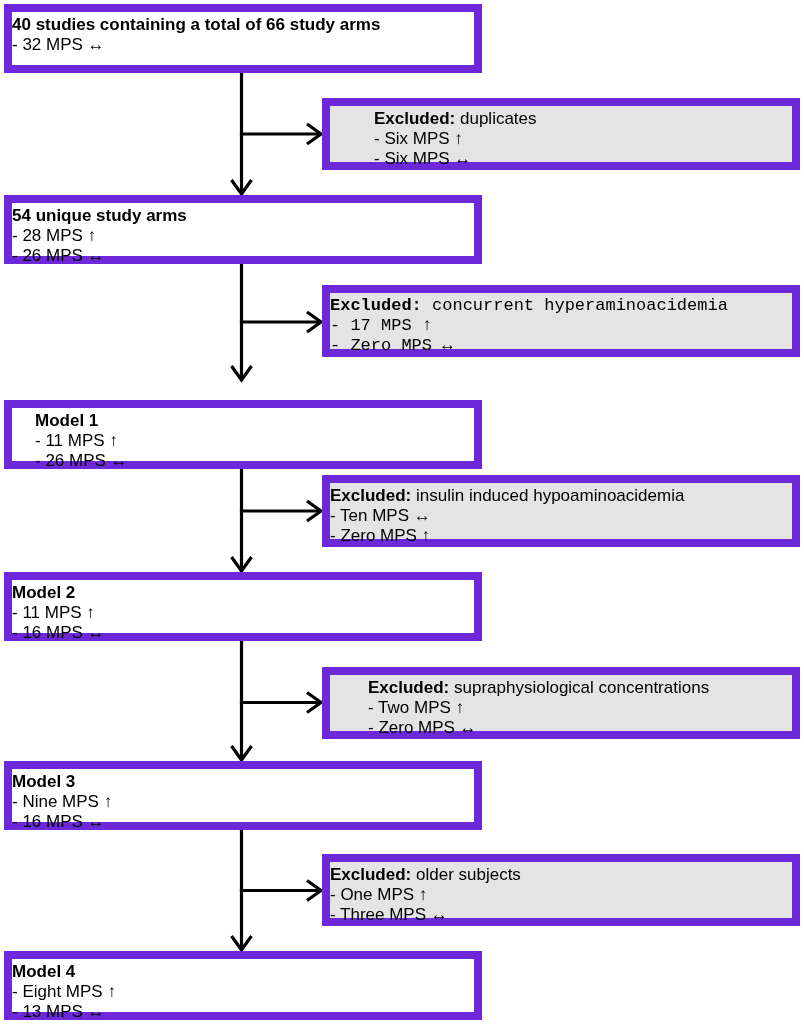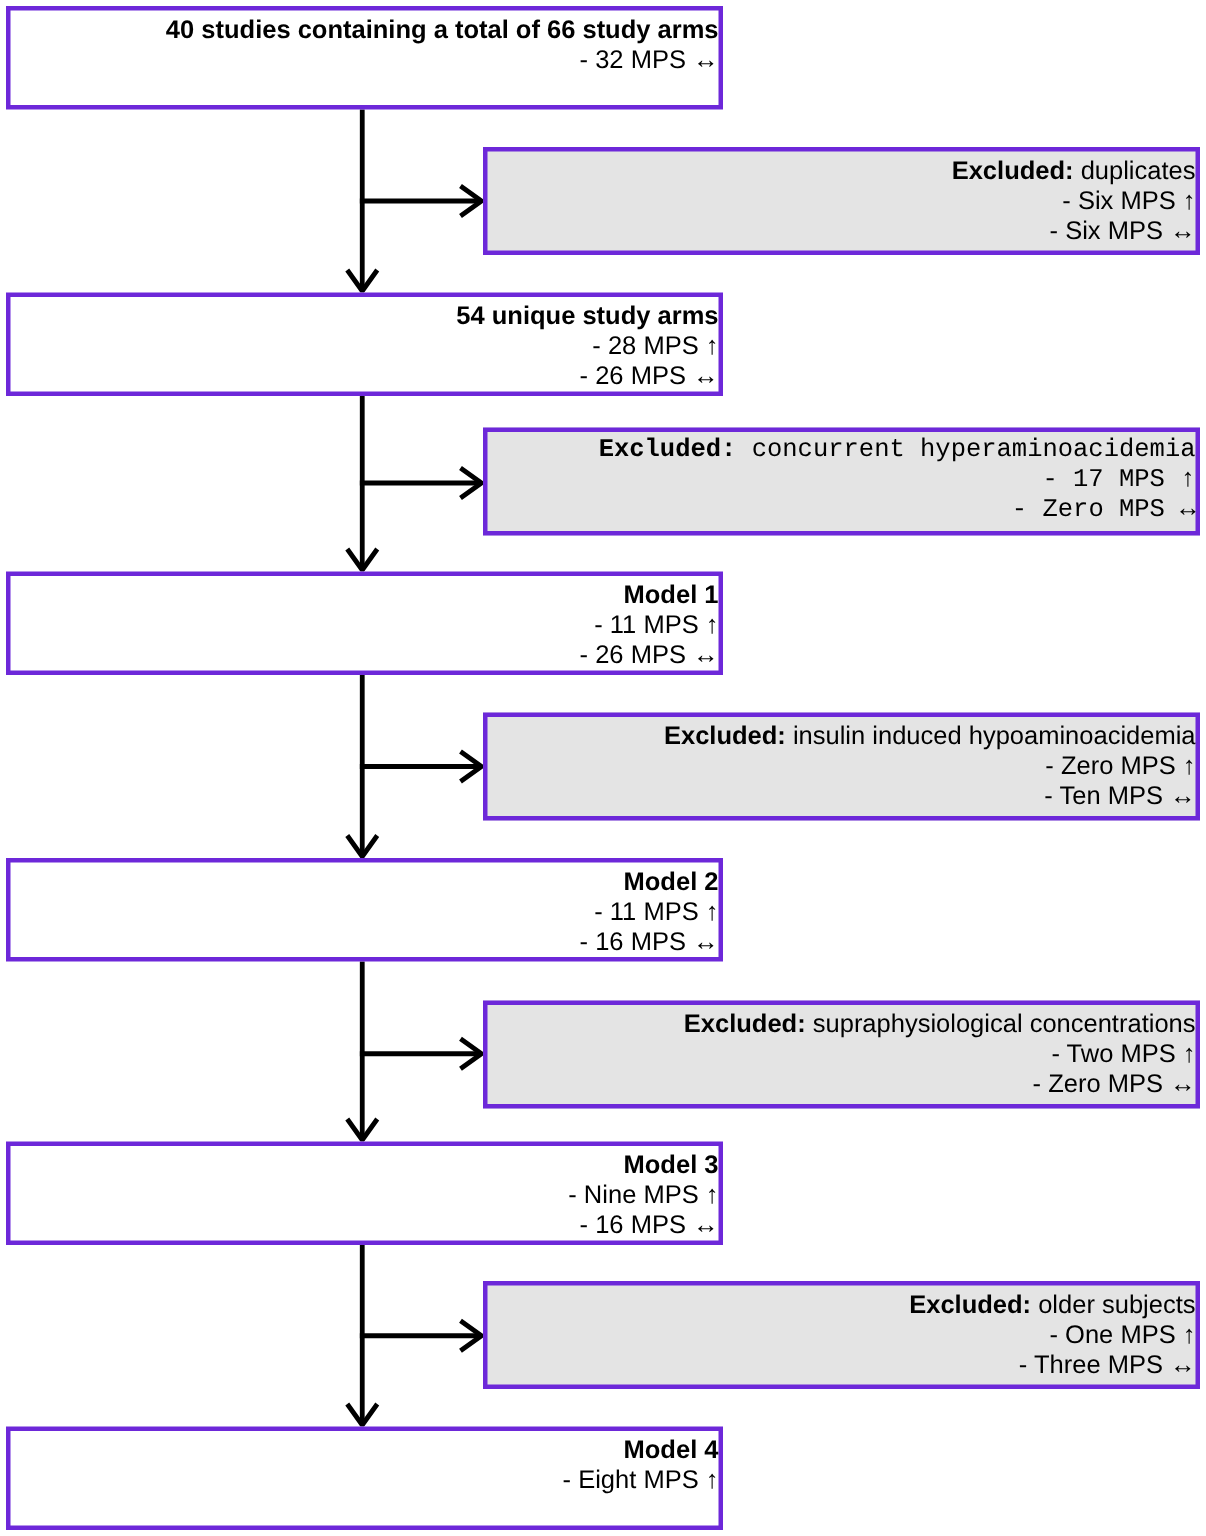--- a/index.html
+++ b/index.html
@@ -8,22 +8,22 @@
     width:804px;height:1024px;
     background:#ffffff;
     font-family:"Liberation Sans","DejaVu Sans",sans-serif;
     color:#000;
     overflow:hidden;
   }
   #connectors{position:absolute;left:0;top:0;width:804px;height:1024px;}
   .box{
     position:absolute;
     box-sizing:border-box;
-    border:3px solid #6d28d9;
-    text-align:right;
+    border:8px solid #6d28d9;
+    text-align:left;
     font-size:17px;
     line-height:20px;
     padding-top:3px;
   }
   .box.main{left:4px;width:478px;height:69px;background:#ffffff;}
   .box.excluded{left:322px;width:478px;height:72px;background:#e4e4e4;}
   .title{font-weight:bold;}
   .bold{font-weight:bold;}
 </style>
 </head>
@@ -58,59 +58,60 @@
     <div class="title">40 studies containing a total of 66 study arms</div>
     <div class="line">- 32 MPS ↔</div>
   </div>
 
   <div class="box main" style="top:195px;">
     <div class="title">54 unique study arms</div>
     <div class="line">- 28 MPS ↑</div>
     <div class="line">- 26 MPS ↔</div>
   </div>
 
-  <div class="box main" style="top:381px;">
+  <div class="box main" style="top:400px;padding-left:23px;">
     <div class="title">Model 1</div>
     <div class="line">- 11 MPS ↑</div>
     <div class="line">- 26 MPS ↔</div>
   </div>
 
   <div class="box main" style="top:572px;">
     <div class="title">Model 2</div>
     <div class="line">- 11 MPS ↑</div>
     <div class="line">- 16 MPS ↔</div>
   </div>
 
   <div class="box main" style="top:761px;">
     <div class="title">Model 3</div>
     <div class="line">- Nine MPS ↑</div>
     <div class="line">- 16 MPS ↔</div>
   </div>
 
   <div class="box main" style="top:951px;">
     <div class="title">Model 4</div>
     <div class="line">- Eight MPS ↑</div>
+    <div class="line">- 13 MPS ↔</div>
   </div>
 
   <div class="box excluded" style="top:98px;padding-left:44px;">
     <div class="title"><span class="bold">Excluded:</span> <span style="font-weight:normal">duplicates</span></div>
     <div class="line">- Six MPS ↑</div>
     <div class="line">- Six MPS ↔</div>
   </div>
 
   <div class="box excluded" style="top:285px;font-family:Liberation Mono, monospace;">
     <div class="title"><span class="bold">Excluded:</span> <span style="font-weight:normal">concurrent hyperaminoacidemia</span></div>
     <div class="line">- 17 MPS ↑</div>
     <div class="line">- Zero MPS ↔</div>
   </div>
 
   <div class="box excluded" style="top:475px;">
     <div class="title"><span class="bold">Excluded:</span> <span style="font-weight:normal">insulin induced hypoaminoacidemia</span></div>
+    <div class="line">- Ten MPS ↔</div>
     <div class="line">- Zero MPS ↑</div>
-    <div class="line">- Ten MPS ↔</div>
   </div>
 
   <div class="box excluded" style="top:667px;padding-left:38px;">
     <div class="title"><span class="bold">Excluded:</span> <span style="font-weight:normal">supraphysiological concentrations</span></div>
     <div class="line">- Two MPS ↑</div>
     <div class="line">- Zero MPS ↔</div>
   </div>
 
   <div class="box excluded" style="top:854px;">
     <div class="title"><span class="bold">Excluded:</span> <span style="font-weight:normal">older subjects</span></div>

